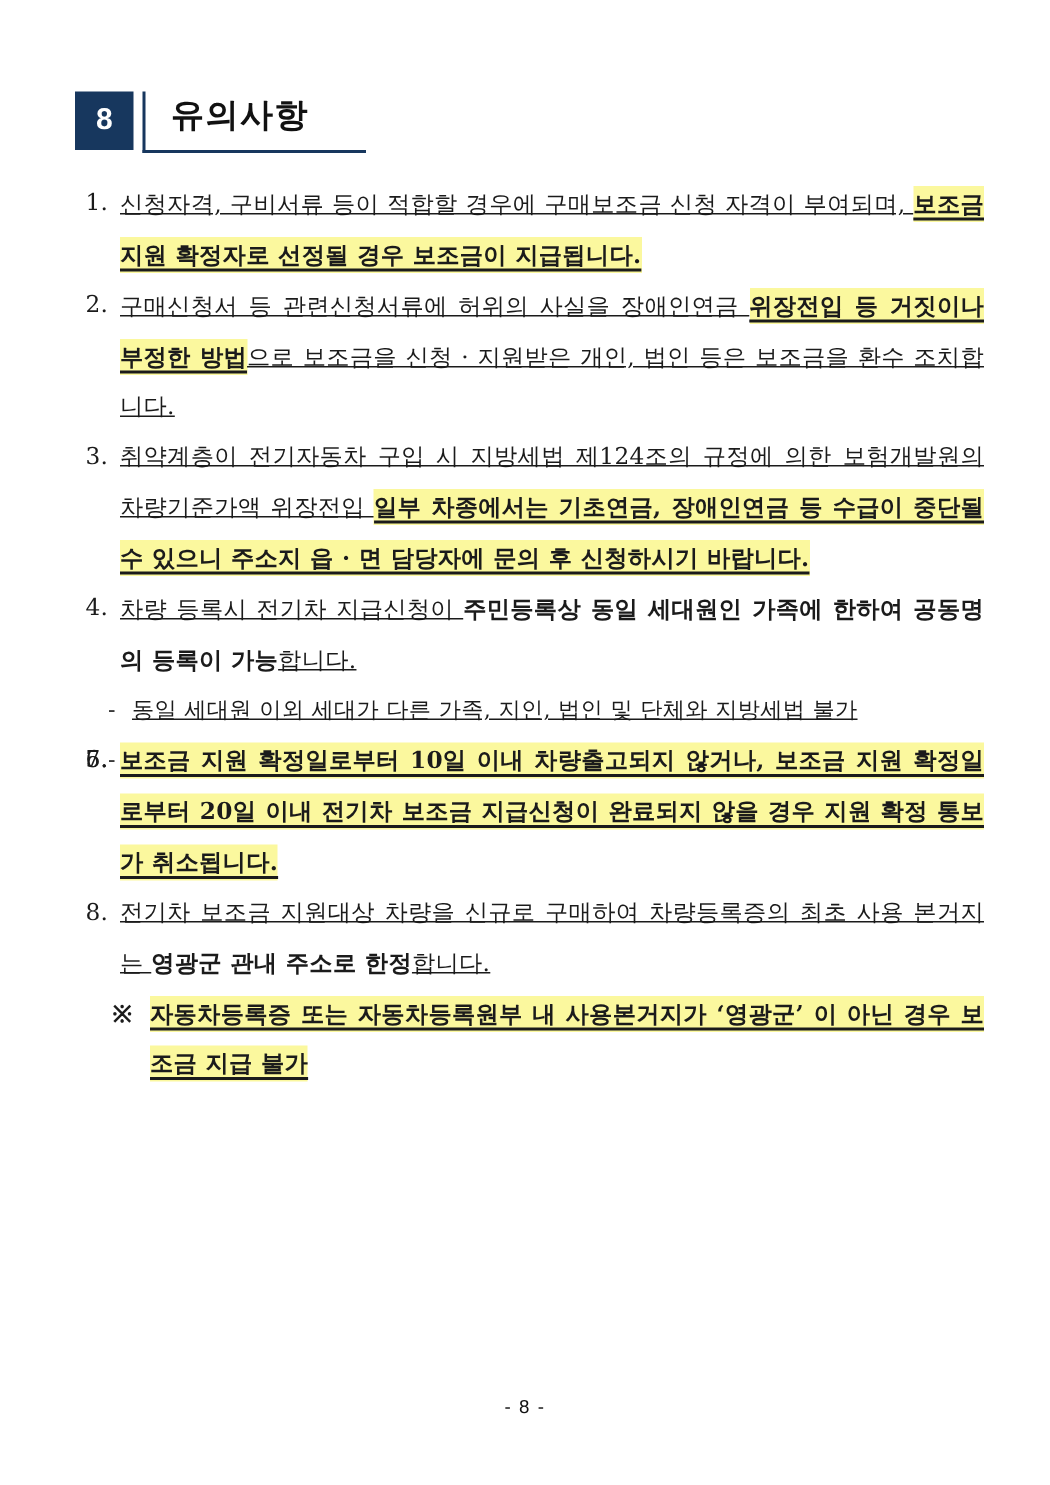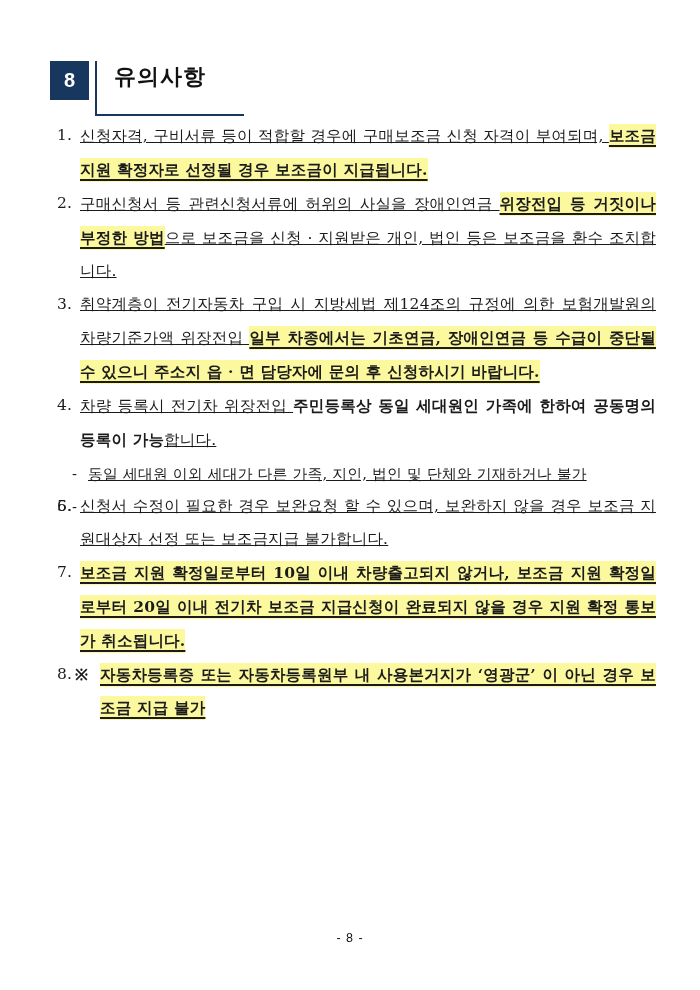--- a/index.html
+++ b/index.html
@@ -22,21 +22,21 @@
     color: #ffffff;
     font-family: "Liberation Sans", sans-serif;
     font-weight: bold; font-size: 20px;
     display: flex; align-items: center; justify-content: center;
     flex: 0 0 auto;
   }
   .title-wrap {
     margin-left: 6px;
     border-left: 2.5px solid var(--header-navy, #17375E);
     border-bottom: 2.5px solid var(--header-navy, #17375E);
-    padding: 1px 38px 22px 17px;
+    padding: 1px 38px 8px 17px;
     min-width: 80px;
   }
   .title-wrap .title {
     font-family: "Liberation Sans", sans-serif;
     font-weight: bold; font-size: 22px;
     letter-spacing: 1px;
     color: #111111;
     white-space: nowrap;
   }
   
@@ -84,25 +84,25 @@
   </div>
   <div class="title-wrap">
     <span class="title">유의사항</span>
   </div>
 </div>
 
 <div class="content">
     <div class="item numbered"><span class="marker">1.</span><span class="text"><span class="seg-normal">신청자격, 구비서류 등이 적합할 경우에 구매보조금 신청 자격이 부여되며, </span><span class="seg-highlight">보조금 지원 확정자로 선정될 경우 보조금이 지급됩니다.</span></span></div>
     <div class="item numbered"><span class="marker">2.</span><span class="text"><span class="seg-normal">구매신청서 등 관련신청서류에 허위의 사실을 장애인연금 </span><span class="seg-highlight">위장전입 등 거짓이나 부정한 방법</span><span class="seg-normal">으로 보조금을 신청 · 지원받은 개인, 법인 등은 보조금을 환수 조치합니다.</span></span></div>
     <div class="item numbered"><span class="marker">3.</span><span class="text"><span class="seg-normal">취약계층이 전기자동차 구입 시 지방세법 제124조의 규정에 의한 보험개발원의 차량기준가액 위장전입 </span><span class="seg-highlight">일부 차종에서는 기초연금, 장애인연금 등 수급이 중단될 수 있으니 주소지 읍 · 면 담당자에 문의 후 신청하시기 바랍니다.</span></span></div>
-    <div class="item numbered"><span class="marker">4.</span><span class="text"><span class="seg-normal">차량 등록시 전기차 위장전입 </span><span class="seg-bold">주민등록상 동일 세대원인 가족에 한하여 공동명의 등록이 가능</span><span class="seg-normal">합니다.</span></span></div>
-    <div class="item sub"><span class="marker">-</span><span class="text"><span class="seg-normal">동일 세대원 이외 세대가 다른 가족, 지인, 법인 및 단체와 기재하거나 불가</span></span></div>
+    <div class="item numbered"><span class="marker">4.</span><span class="text"><span class="seg-normal">차량 등록시 전기차 지급신청이 </span><span class="seg-bold">주민등록상 동일 세대원인 가족에 한하여 공동명의 등록이 가능</span><span class="seg-normal">합니다.</span></span></div>
+    <div class="item sub"><span class="marker">-</span><span class="text"><span class="seg-normal">동일 세대원 이외 세대가 다른 가족, 지인, 법인 및 단체와 지방세법 불가</span></span></div>
     <div class="item sub"><span class="marker">-</span></div>
     <div class="item numbered"><span class="marker">5.</span></div>
-    <div class="item numbered"><span class="marker">6.</span><span class="text"><span class="seg-normal">신청서 수정이 필요한 경우 보완요청 할 수 있으며, 보완하지 않을 경우 보조금 지원대상자 선정 또는 보조금지급 불가합니다.</span></span></div>
+    <div class="item numbered"><span class="marker">6.</span></div>
     <div class="item numbered"><span class="marker">7.</span><span class="text"><span class="seg-highlight">보조금 지원 확정일로부터 10일 이내 차량출고되지 않거나, 보조금 지원 확정일로부터 20일 이내 전기차 보조금 지급신청이 완료되지 않을 경우 지원 확정 통보가 취소됩니다.</span></span></div>
-    <div class="item numbered"><span class="marker">8.</span></div>
+    <div class="item numbered"><span class="marker">8.</span><span class="text"><span class="seg-normal">전기차 보조금 지원대상 차량을 신규로 구매하여 차량등록증의 최초 사용 본거지는 </span><span class="seg-bold">영광군 관내 주소로 한정</span><span class="seg-normal">합니다.</span></span></div>
     <div class="item note"><span class="marker">※</span><span class="text"><span class="seg-highlight">자동차등록증 또는 자동차등록원부 내 사용본거지가 ‘영광군’ 이 아닌 경우 보조금 지급 불가</span></span></div>
   </div>
 
 <div class="footer">
   <span>- 8 -</span>
 </div>
 
 </body></html>

